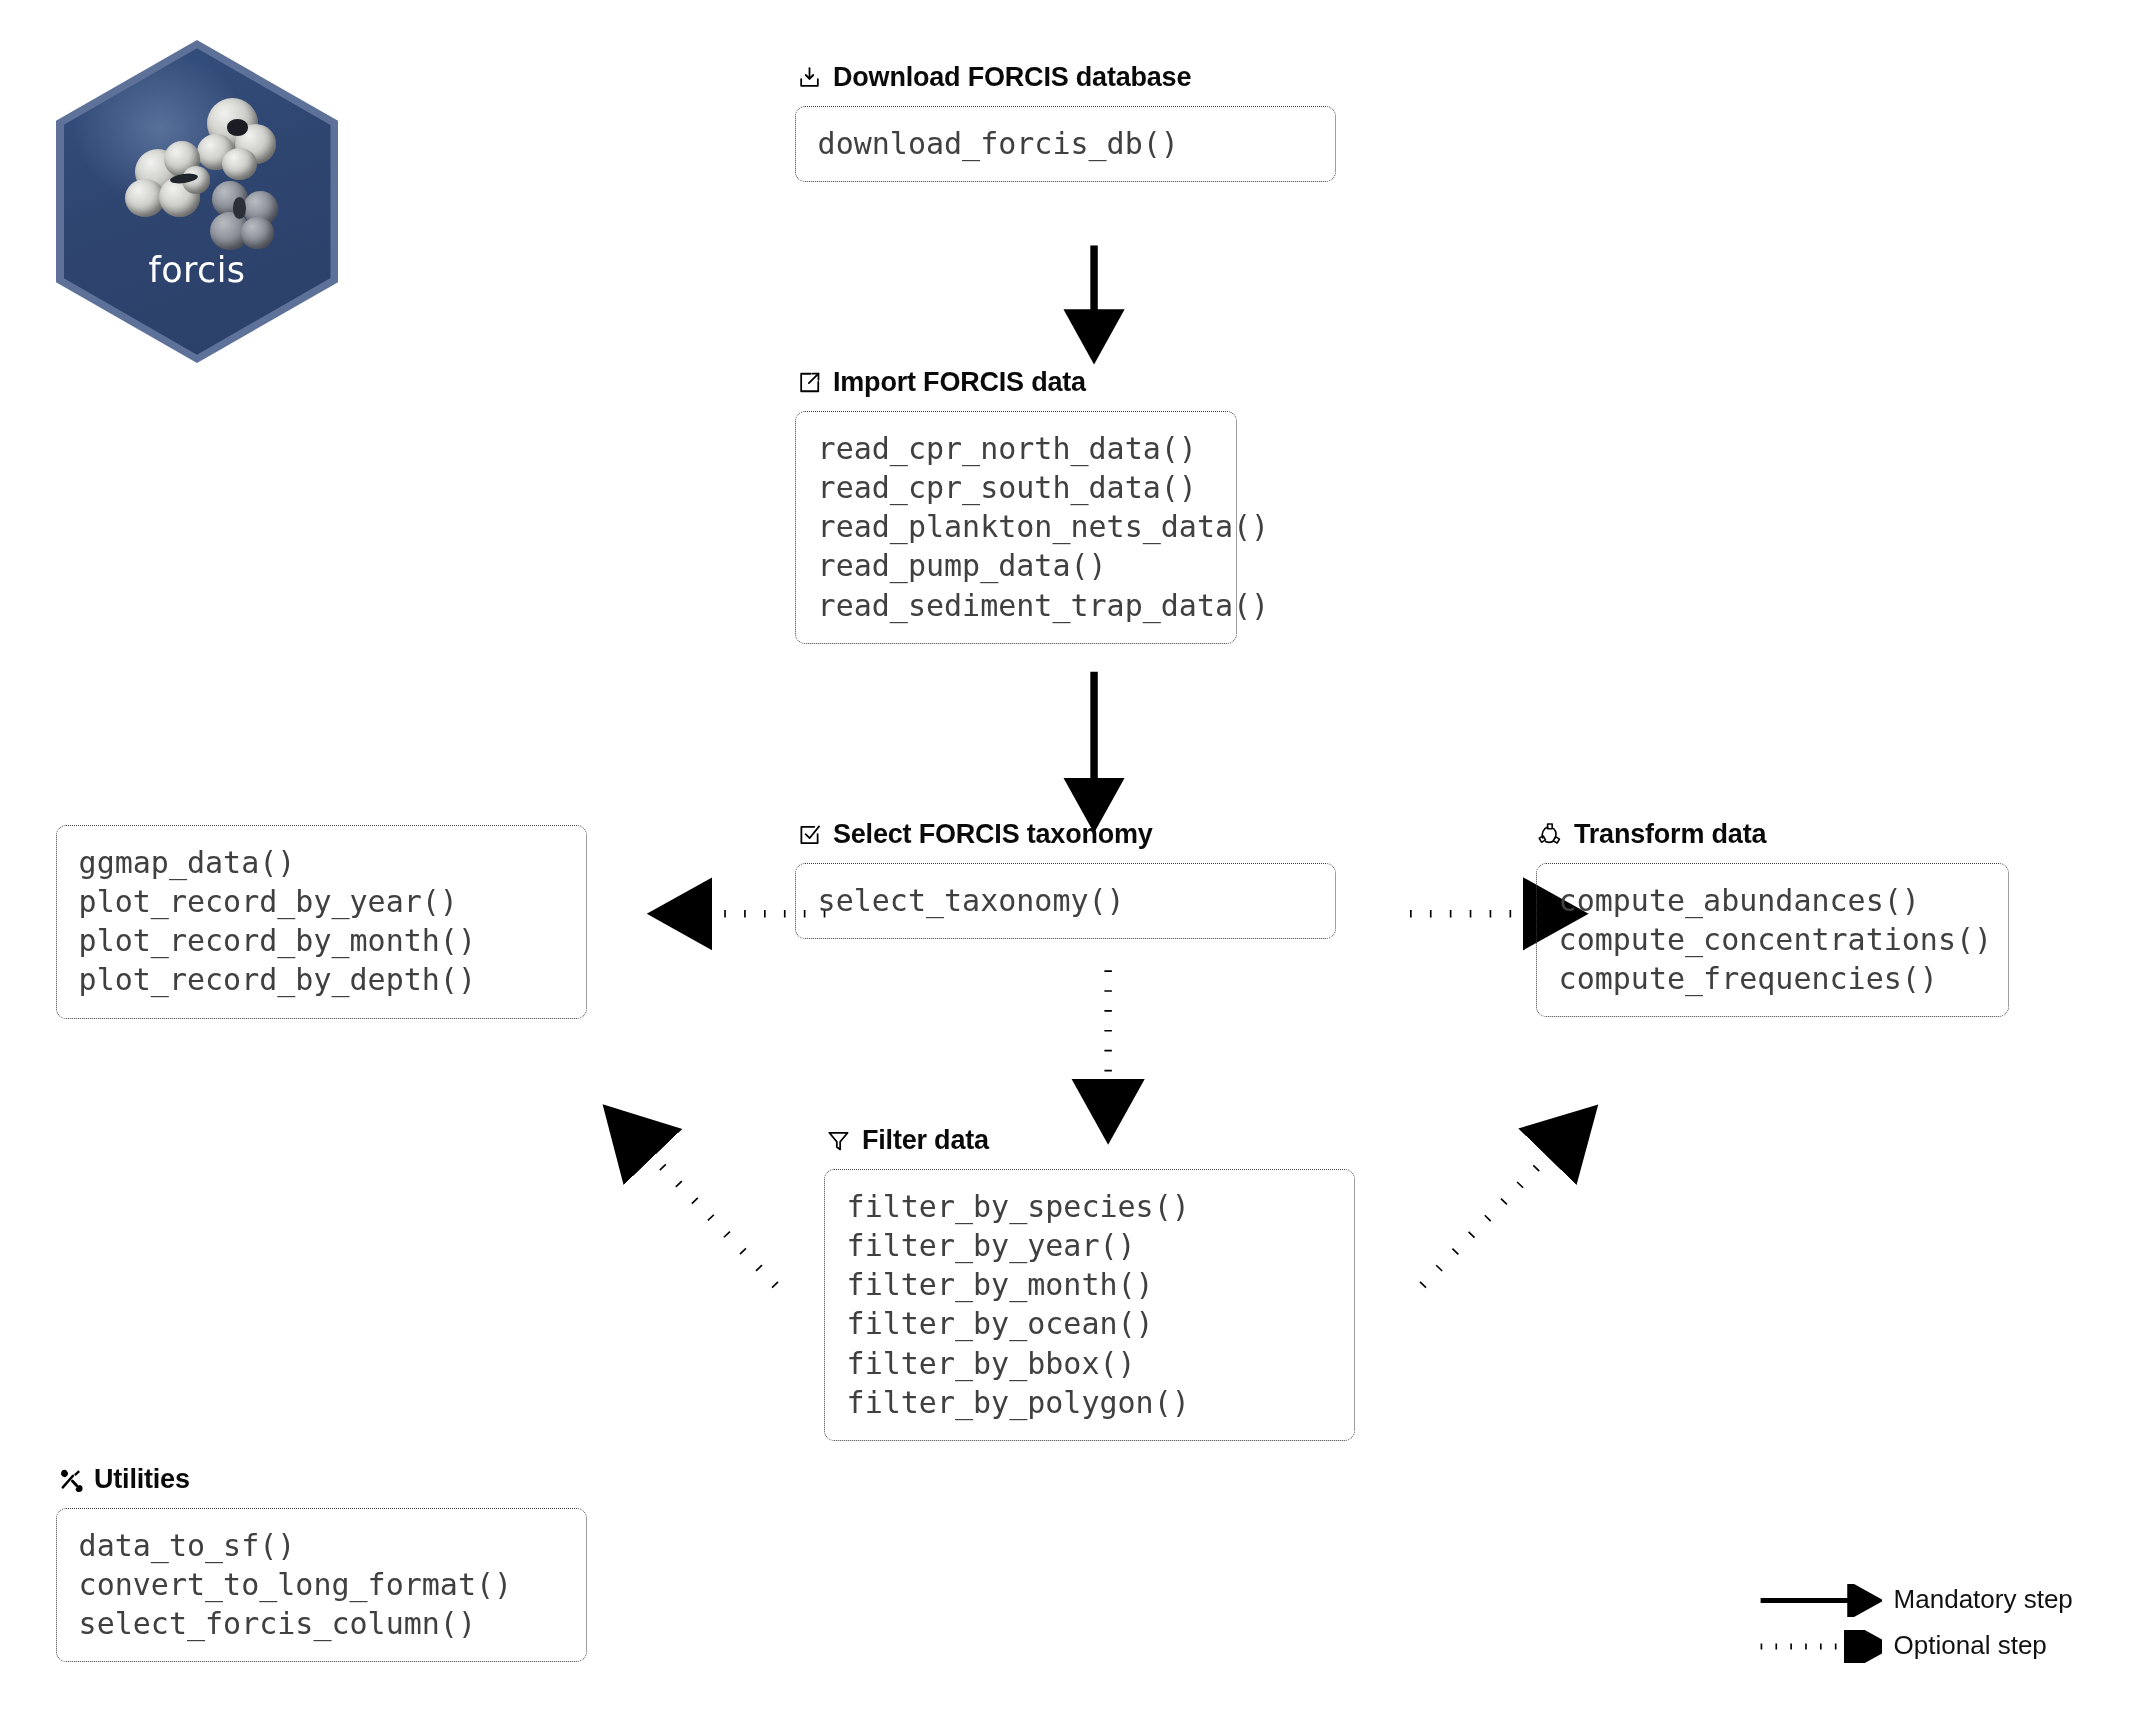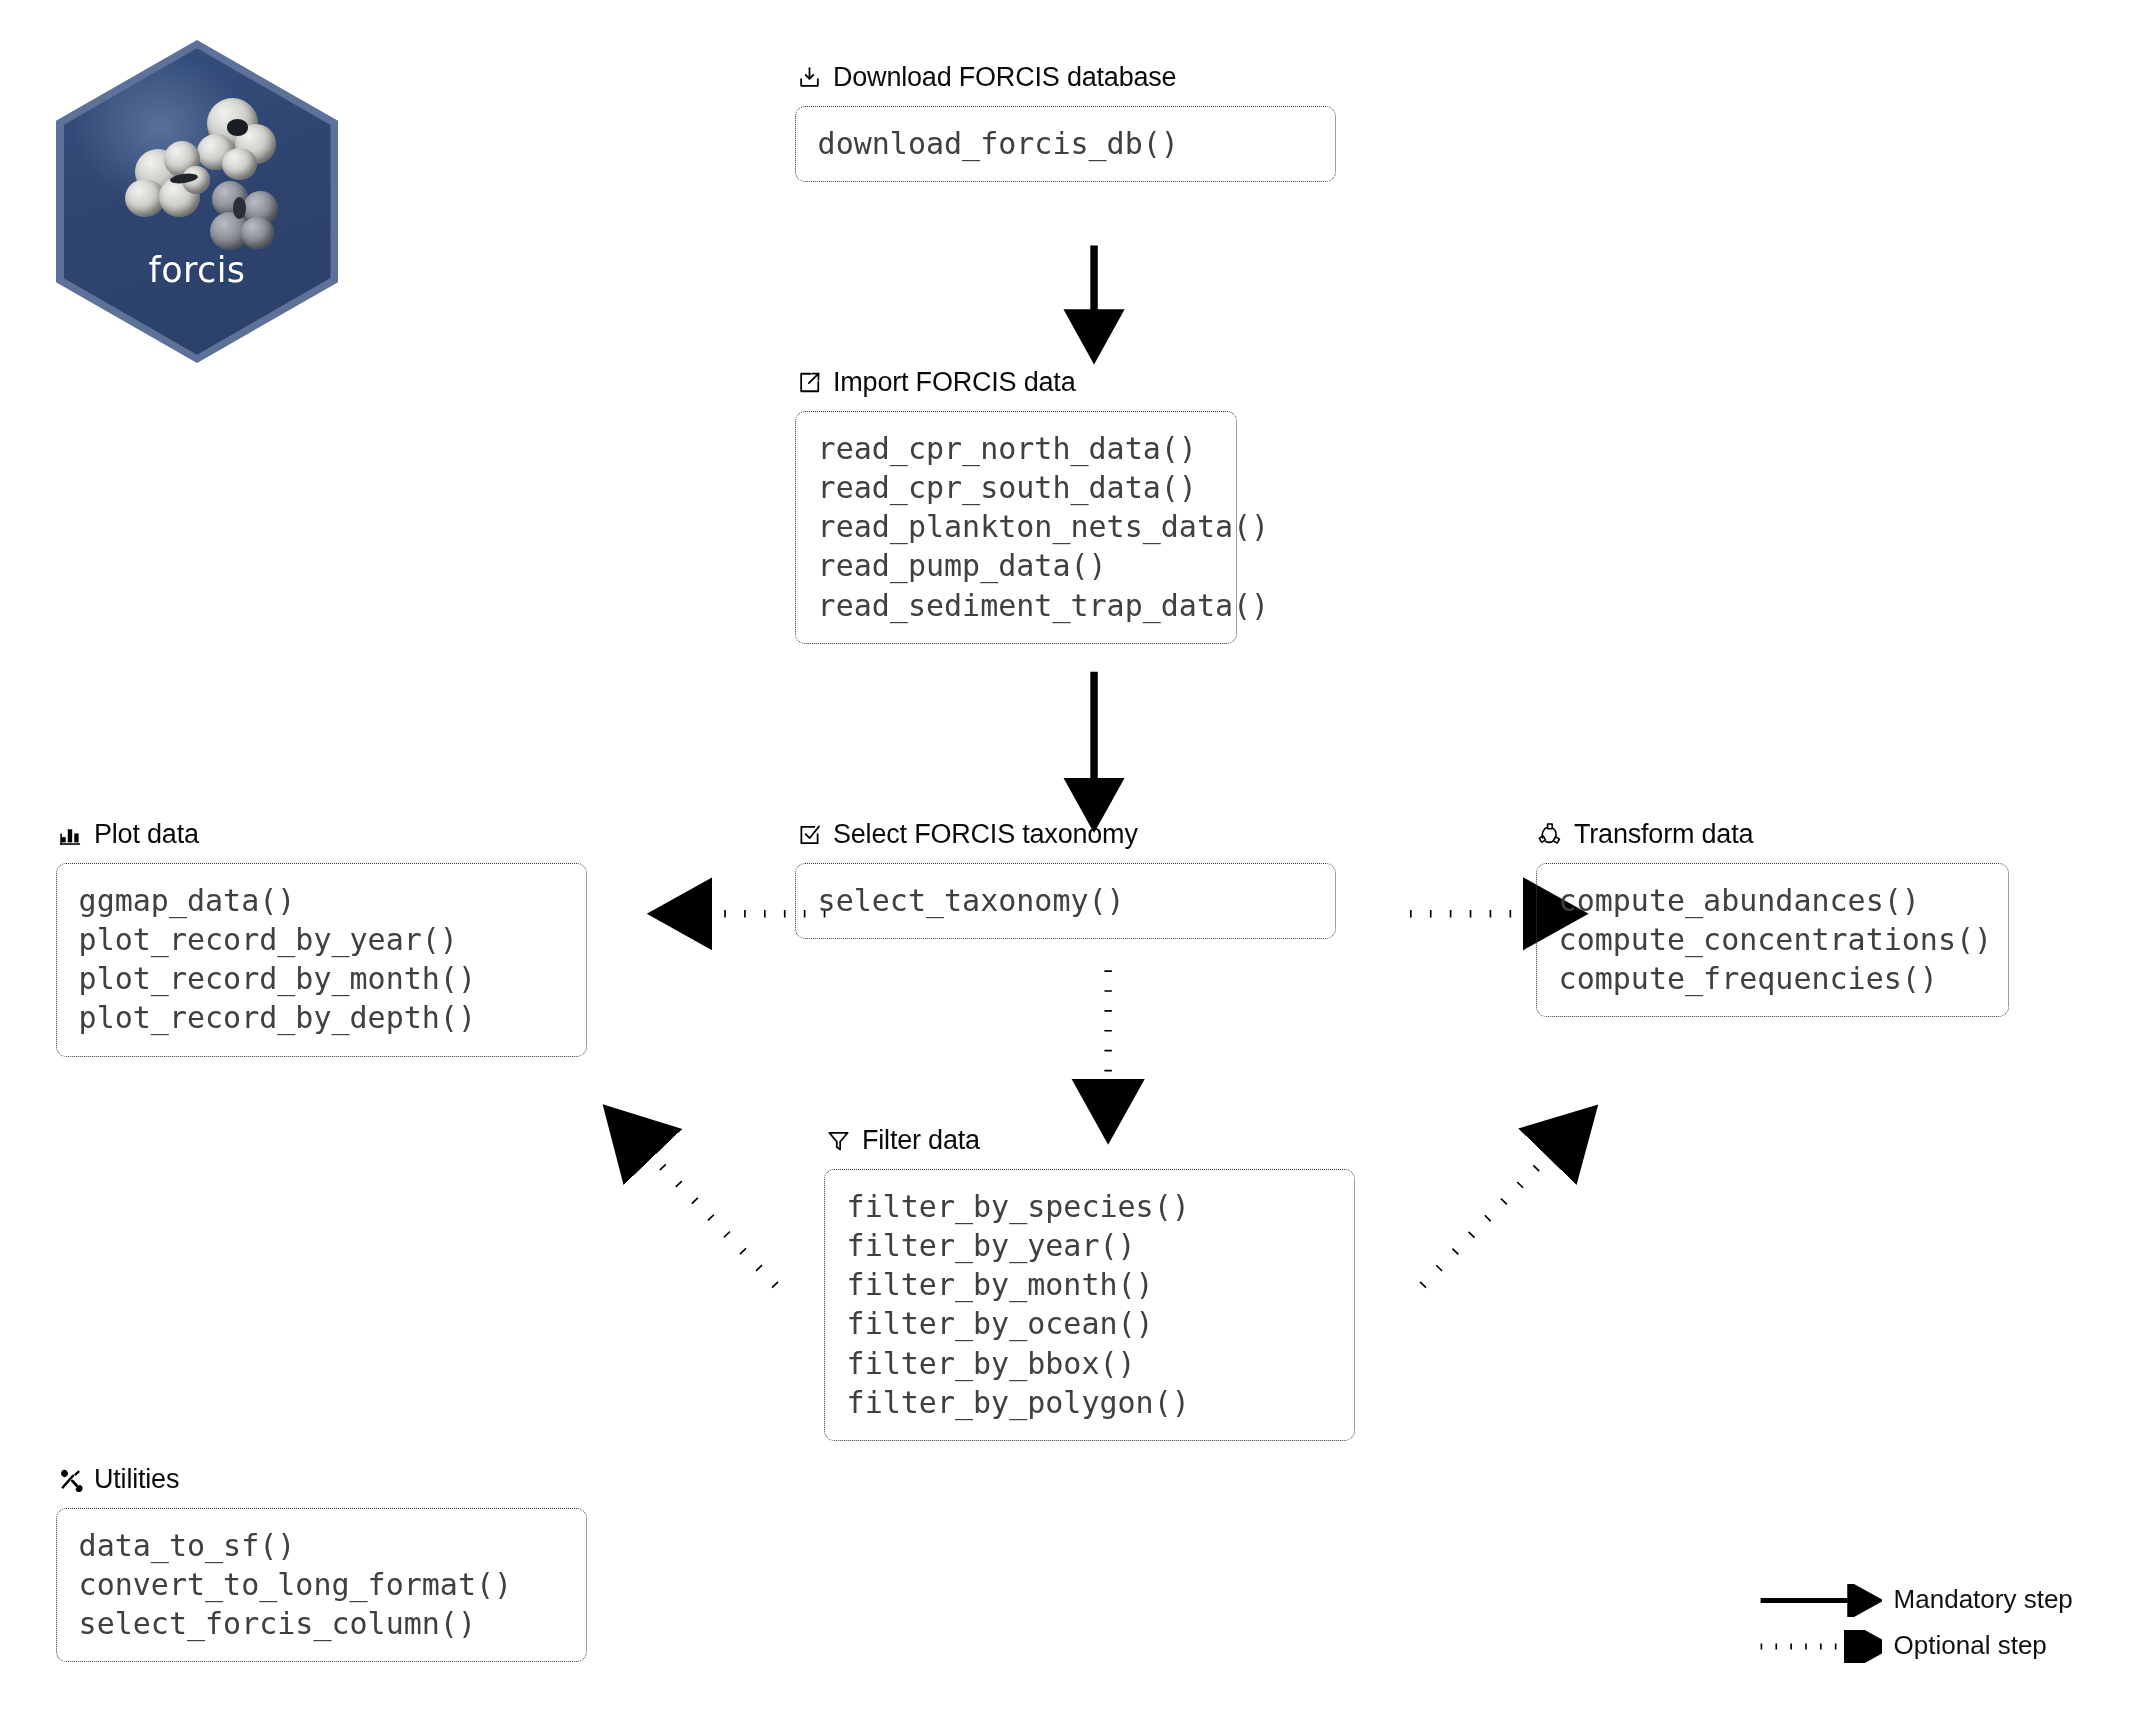--- a/index.html
+++ b/index.html
@@ -89,21 +89,21 @@
     width: 28px;
     height: 28px;
     display: inline-flex;
     align-items: center;
     justify-content: center;
     flex: 0 0 auto;
   }
   .sec-head .icon svg { display: block; }
   .sec-title {
     font-family: "Liberation Sans Narrow", "Liberation Sans", sans-serif;
-    font-weight: normal;
+    font-weight: bold;
     font-size: 27px;
     letter-spacing: -0.2px;
     color: #0a0a0a;
   }
   .fn-box {
     margin-top: 10px;
     border: 1.7px dotted #3c3c3c;
     border-radius: 10px;
     padding: 16.6px 21.6px 18px 21.6px;
     box-sizing: border-box;
@@ -248,32 +248,20 @@
     <div class="fn-box" style="width:442px;">
       <div class="fn-line">read_cpr_north_data()</div>
       <div class="fn-line">read_cpr_south_data()</div>
       <div class="fn-line">read_plankton_nets_data()</div>
       <div class="fn-line">read_pump_data()</div>
       <div class="fn-line">read_sediment_trap_data()</div>
     </div>
   </div>
 
   <div class="section" style="left:56px; top:815px; width:581px;">
-    <div class="sec-head">
-      <span class="icon">
-        <svg width="25" height="25" viewBox="0 0 24 24">
-          <rect x="3.2" y="14.5" width="4.2" height="5.1" fill="#000"></rect>
-          <rect x="9.4" y="7.0" width="4.2" height="12.6" fill="#000"></rect>
-          <rect x="15.6" y="11.0" width="4.2" height="8.6" fill="#000"></rect>
-          <rect x="2.2" y="20.4" width="19" height="1.5" fill="#000"></rect>
-          <rect x="2.2" y="11.0" width="1.5" height="10.9" fill="#000"></rect>
-        </svg>
-      </span>
-      <span class="sec-title">Plot data</span>
-    </div>
     <div class="fn-box" style="width:531px;">
       <div class="fn-line">ggmap_data()</div>
       <div class="fn-line">plot_record_by_year()</div>
       <div class="fn-line">plot_record_by_month()</div>
       <div class="fn-line">plot_record_by_depth()</div>
     </div>
   </div>
 
   <div class="section" style="left:795px; top:815px; width:581px;">
     <div class="sec-head">

